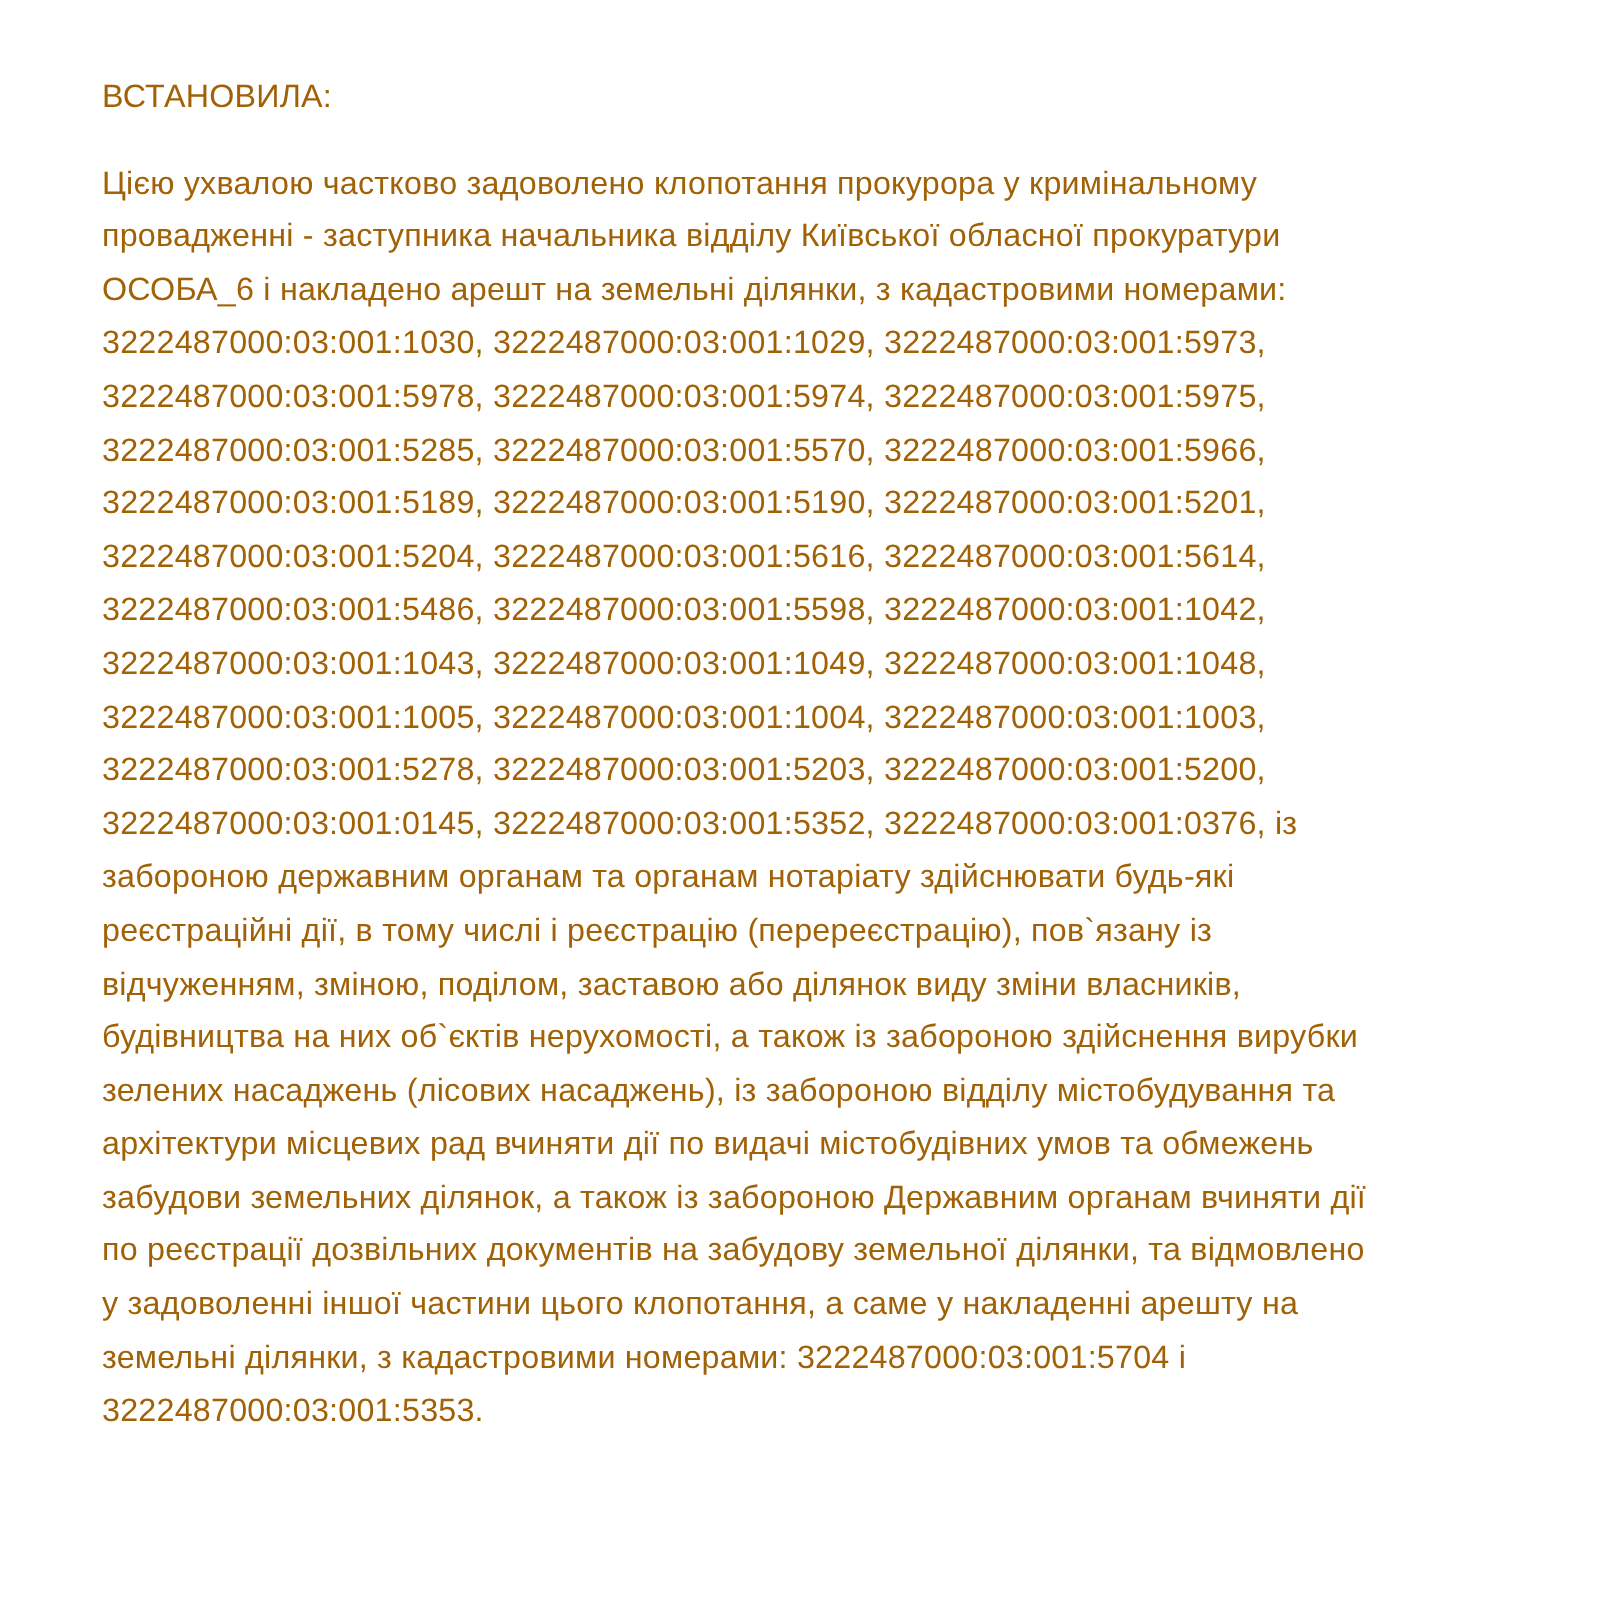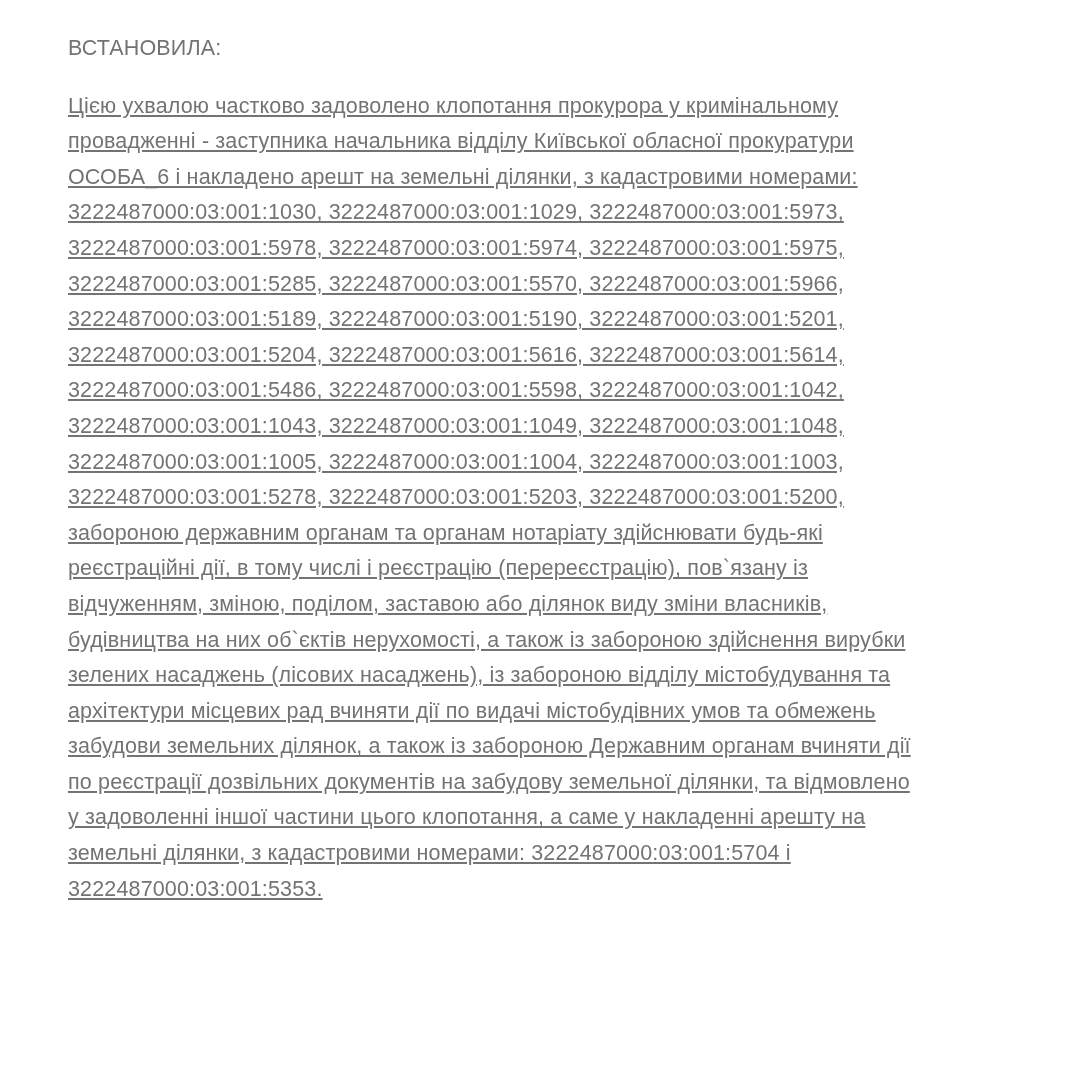--- a/index.html
+++ b/index.html
@@ -9,34 +9,33 @@
     }
     body {
       width: 1066px;
       height: 1076px;
       overflow: hidden;
       position: relative;
     }
     .doc {
       position: absolute;
       left: 68px;
-      top: 31px;
+      top: 47px;
       width: 975px;
-      color: #737373;
+      color: #a16207;
       font-family: "Liberation Sans", "DejaVu Sans", sans-serif;
       font-size: 21.5px;
       letter-spacing: 0.15px;
     }
     .heading {
       line-height: 35.6px;
       margin: 0 0 22px 0;
     }
     .body-para {
       margin: 0;
-      text-decoration: underline;
     }
     .line {
       display: block;
       line-height: 35.6px;
       white-space: nowrap;
     }
   </style>
 </head>
 <body>
 
@@ -48,20 +47,21 @@
     <span class="line">ОСОБА_6 і накладено арешт на земельні ділянки, з кадастровими номерами:</span>
     <span class="line">3222487000:03:001:1030, 3222487000:03:001:1029, 3222487000:03:001:5973,</span>
     <span class="line">3222487000:03:001:5978, 3222487000:03:001:5974, 3222487000:03:001:5975,</span>
     <span class="line">3222487000:03:001:5285, 3222487000:03:001:5570, 3222487000:03:001:5966,</span>
     <span class="line">3222487000:03:001:5189, 3222487000:03:001:5190, 3222487000:03:001:5201,</span>
     <span class="line">3222487000:03:001:5204, 3222487000:03:001:5616, 3222487000:03:001:5614,</span>
     <span class="line">3222487000:03:001:5486, 3222487000:03:001:5598, 3222487000:03:001:1042,</span>
     <span class="line">3222487000:03:001:1043, 3222487000:03:001:1049, 3222487000:03:001:1048,</span>
     <span class="line">3222487000:03:001:1005, 3222487000:03:001:1004, 3222487000:03:001:1003,</span>
     <span class="line">3222487000:03:001:5278, 3222487000:03:001:5203, 3222487000:03:001:5200,</span>
+    <span class="line">3222487000:03:001:0145, 3222487000:03:001:5352, 3222487000:03:001:0376, із</span>
     <span class="line">забороною державним органам та органам нотаріату здійснювати будь-які</span>
     <span class="line">реєстраційні дії, в тому числі і реєстрацію (перереєстрацію), пов`язану із</span>
     <span class="line">відчуженням, зміною, поділом, заставою або ділянок виду зміни власників,</span>
     <span class="line">будівництва на них об`єктів нерухомості, а також із забороною здійснення вирубки</span>
     <span class="line">зелених насаджень (лісових насаджень), із забороною відділу містобудування та</span>
     <span class="line">архітектури місцевих рад вчиняти дії по видачі містобудівних умов та обмежень</span>
     <span class="line">забудови земельних ділянок, а також із забороною Державним органам вчиняти дії</span>
     <span class="line">по реєстрації дозвільних документів на забудову земельної ділянки, та відмовлено</span>
     <span class="line">у задоволенні іншої частини цього клопотання, а саме у накладенні арешту на</span>
     <span class="line">земельні ділянки, з кадастровими номерами: 3222487000:03:001:5704 і</span>

